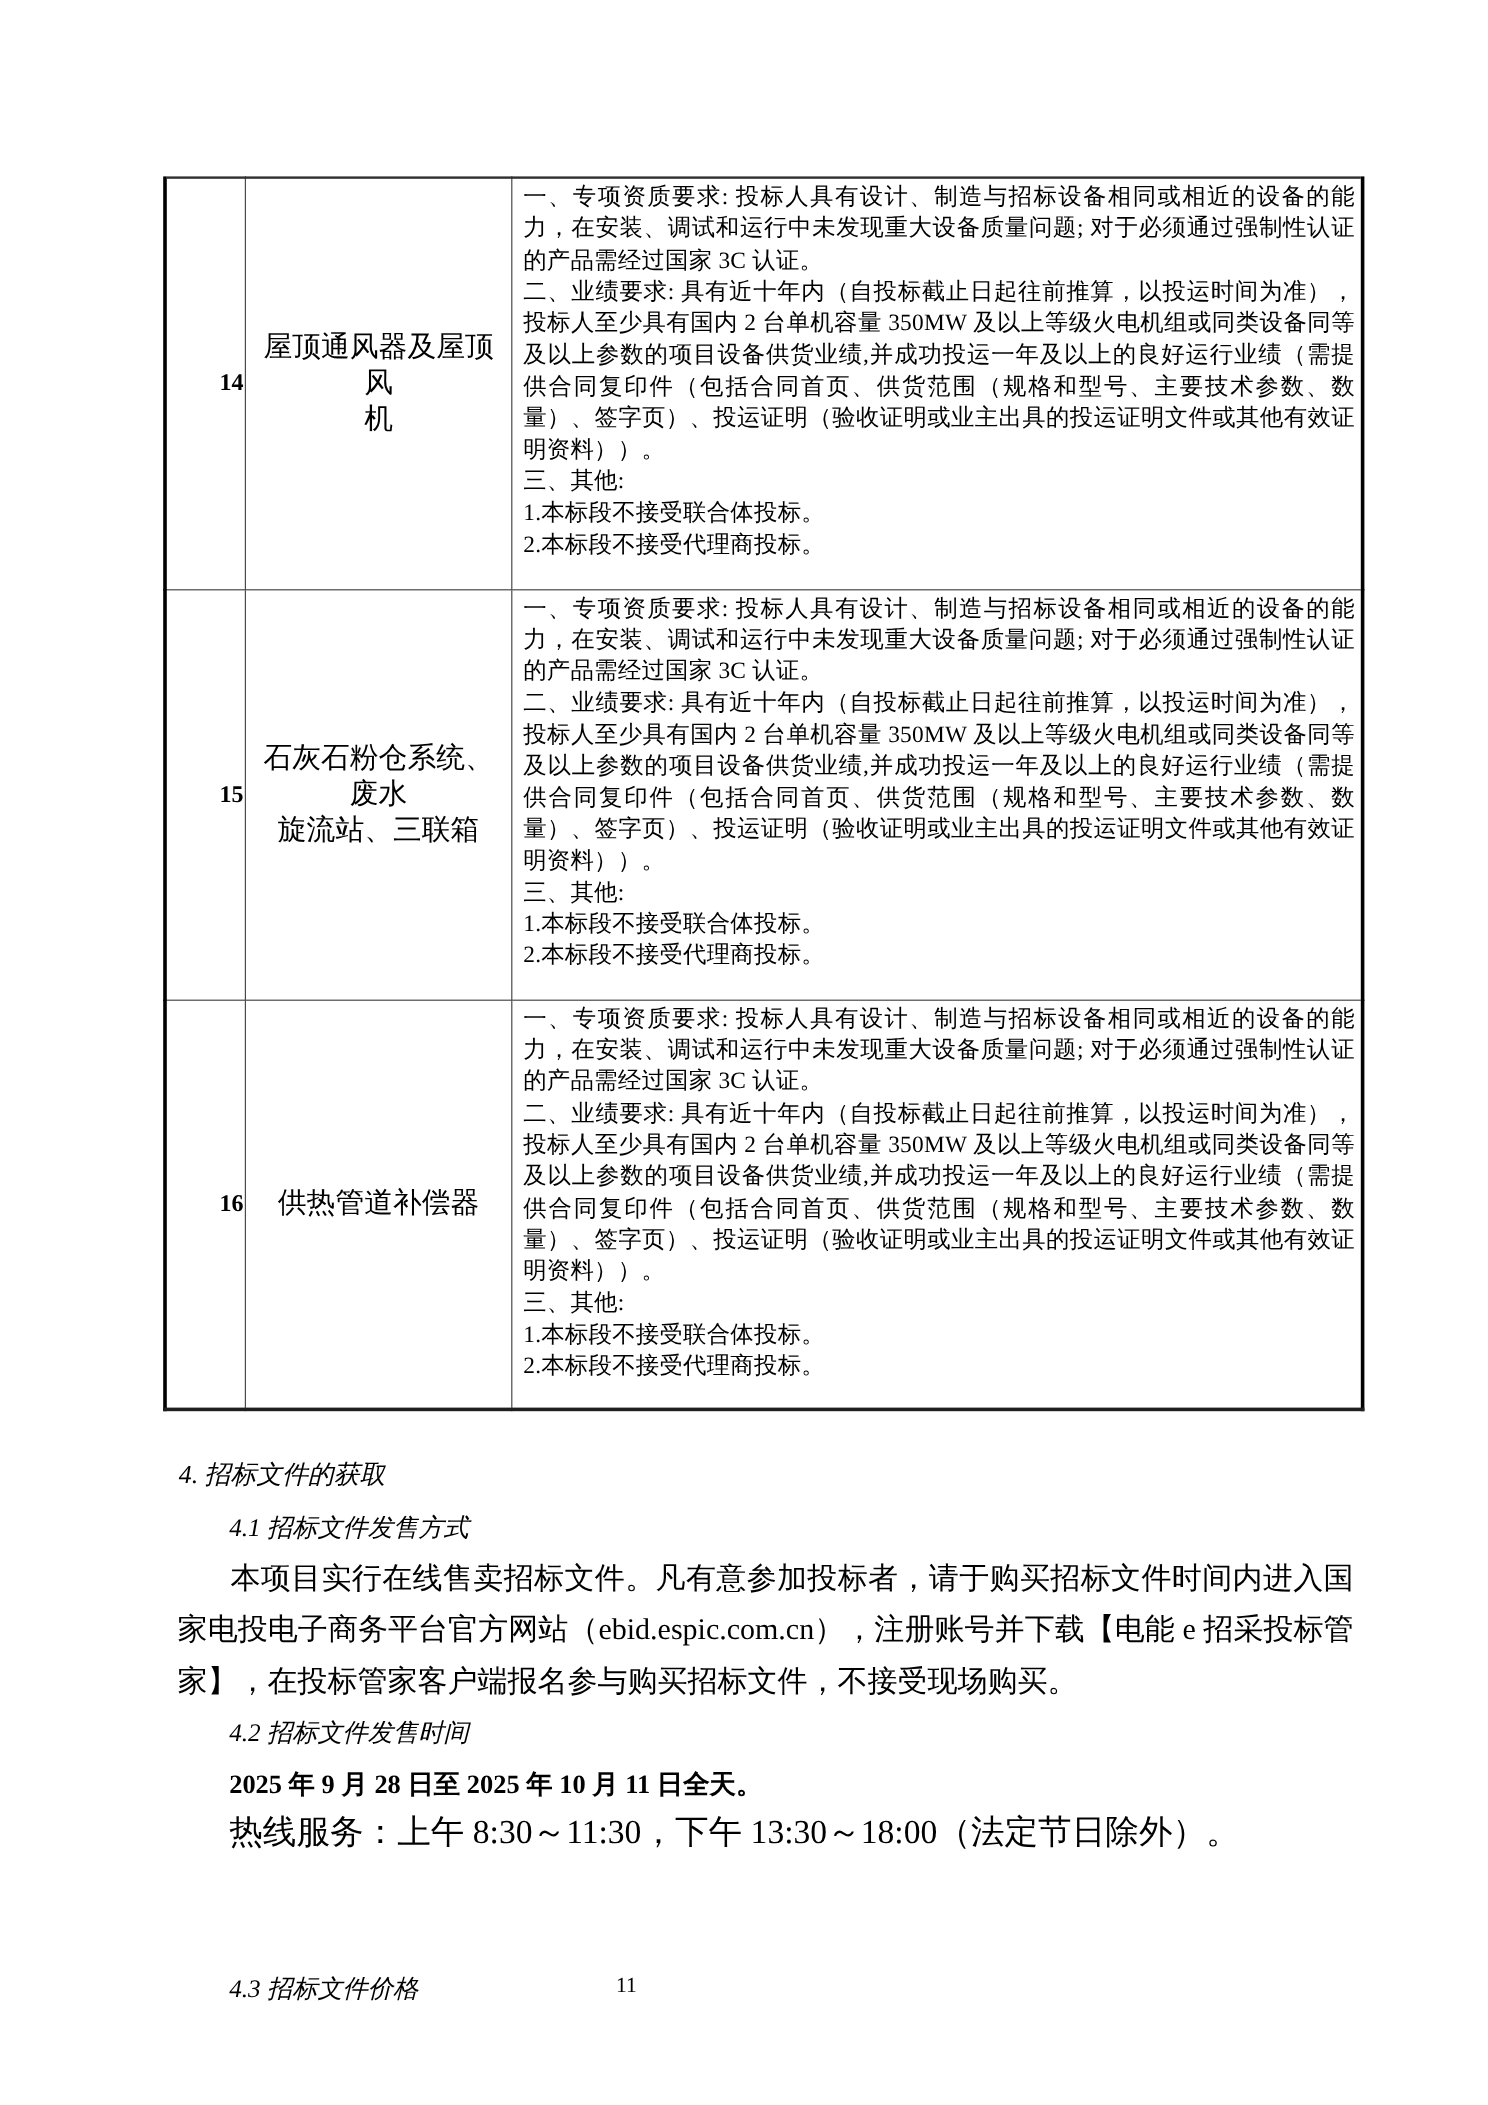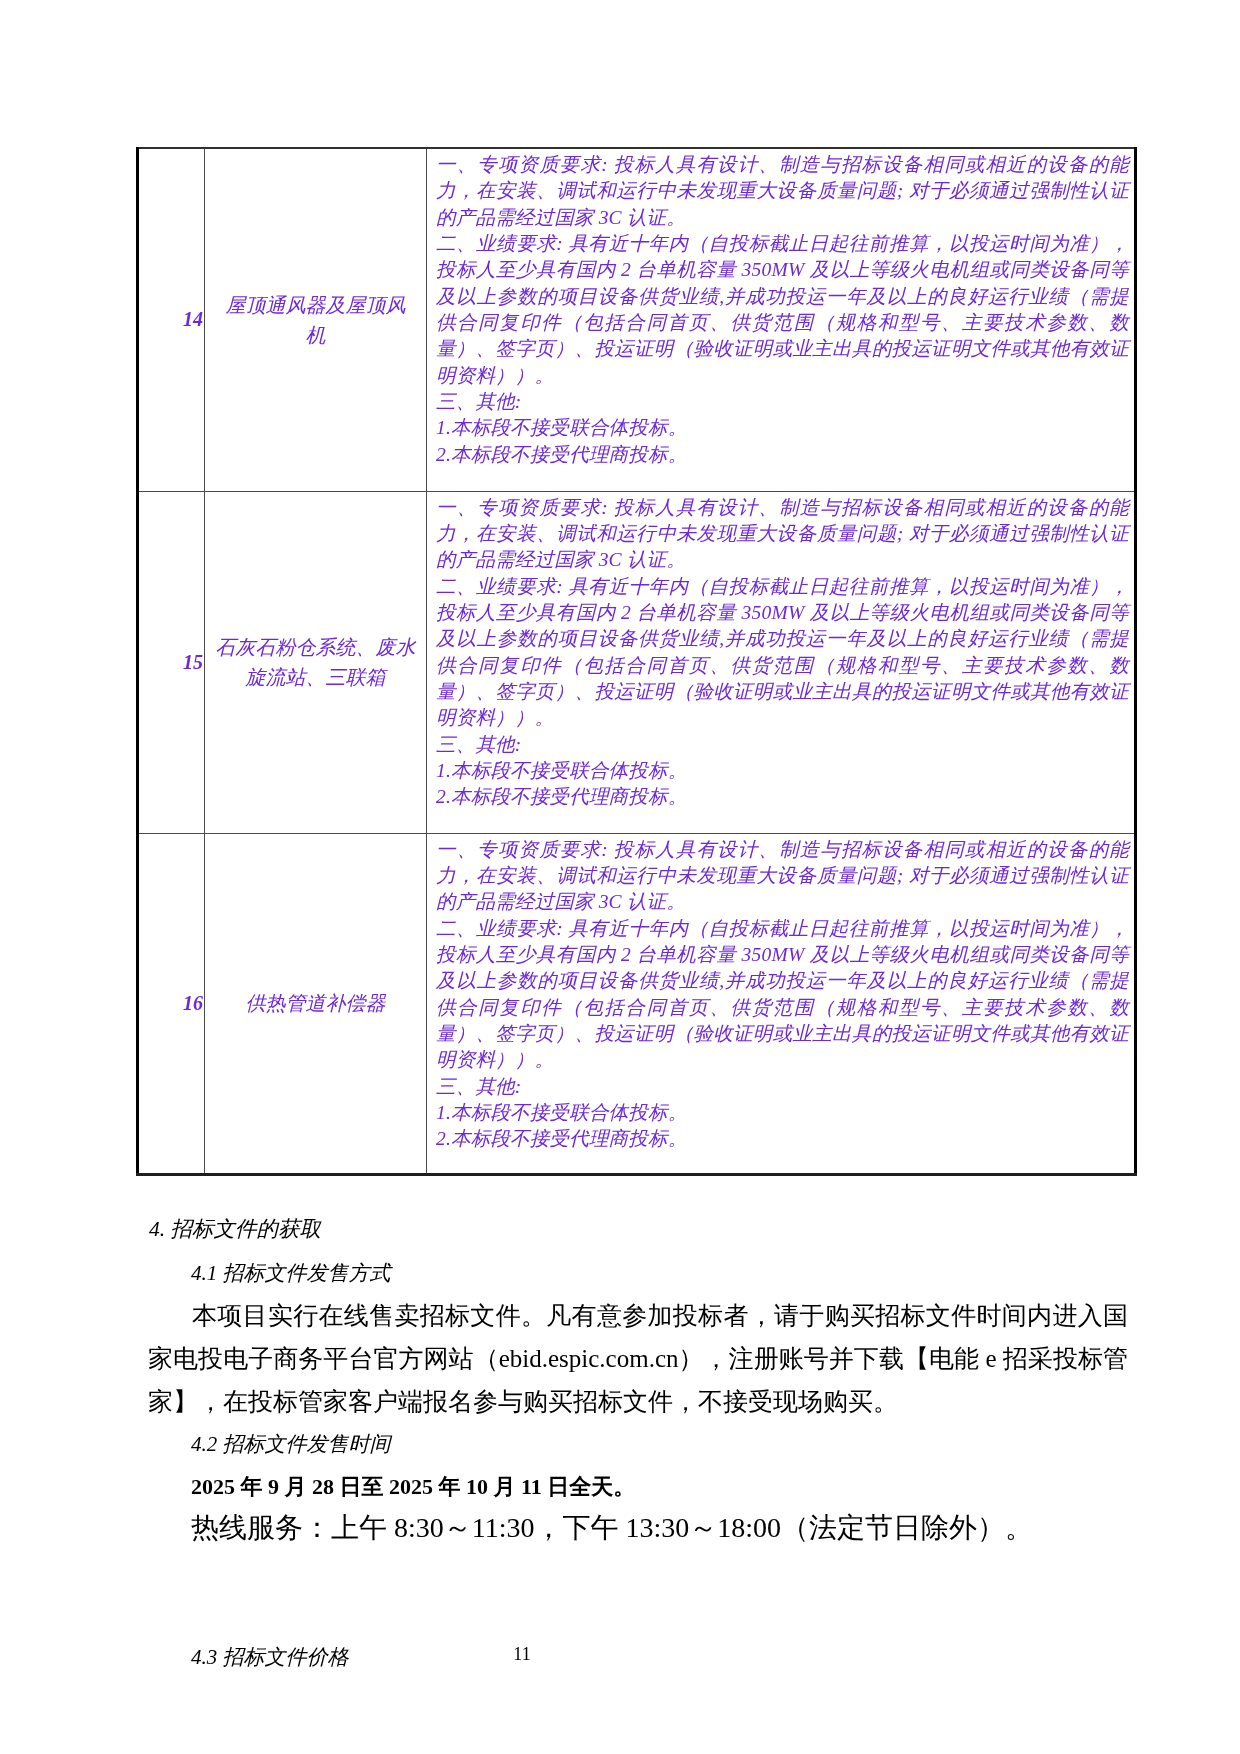--- a/index.html
+++ b/index.html
@@ -20,34 +20,33 @@
     position:absolute;left:136px;top:147px;
     width:998px;
     border-collapse:collapse;
     table-layout:fixed;
     border:3px solid #000000;
     border-top:2px solid #303030;
     border-bottom:3px solid #1f1f1f;
   }
   .doc-table td{
     border:1.5px solid #4a4a4a;
-    color:#6d28d9;
-    font-style:italic;
+    color:#000000;
   }
   td.cell-num{
     text-align:right;
     vertical-align:middle;
     font-weight:bold;
     font-size:20px;
     font-family:"Liberation Serif","DejaVu Serif",serif;
   }
   td.cell-name{
     text-align:center;
     vertical-align:middle;
-    font-size:20px;
+    font-size:24px;
     line-height:30px;
     padding:12px 10px;
     white-space:pre-line;
   }
   td.cell-req{
     vertical-align:top;
     padding:3px 5px 0 9px;
   }
   .req-p{
     font-size:19.5px;

